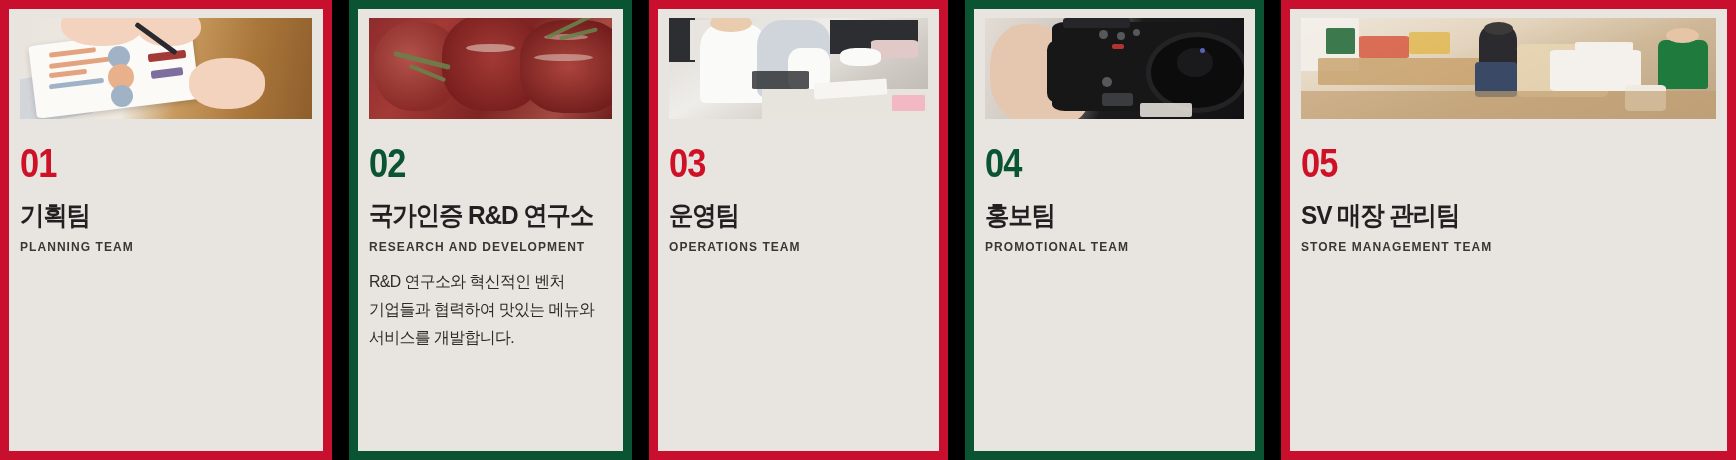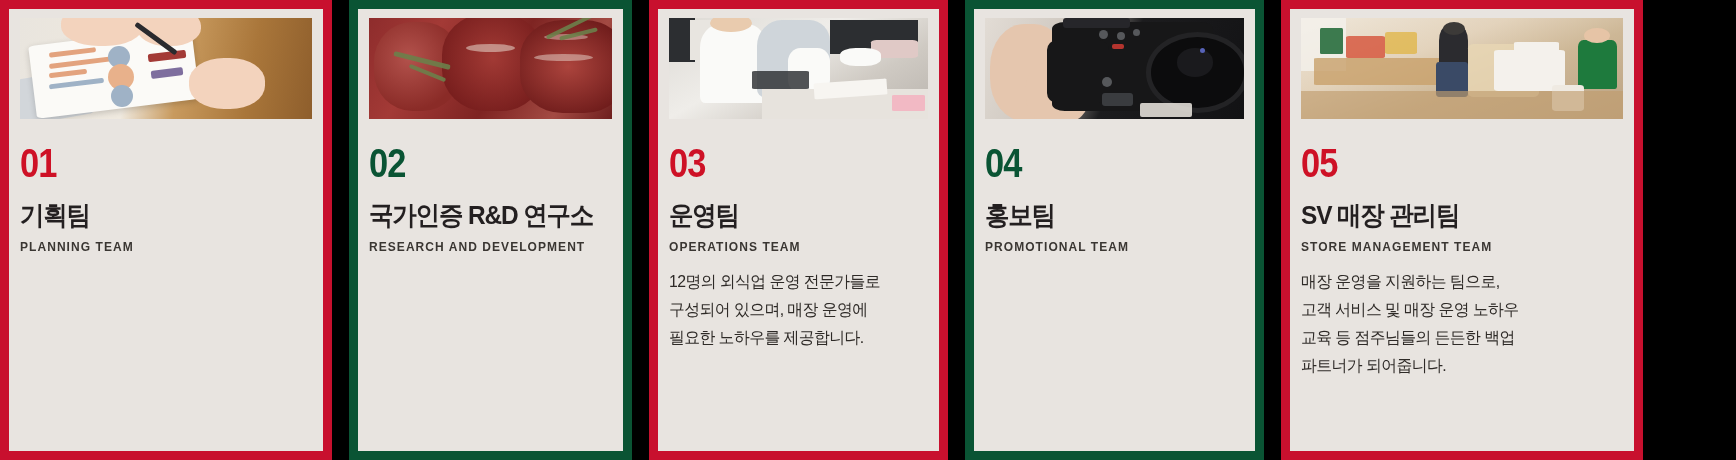--- a/index.html
+++ b/index.html
@@ -193,20 +193,25 @@
           <i class="fat" style="left:72%;top:16%;width:18%;height:6%;border-radius:50%;opacity:.45;"></i>
           <i class="herb" style="left:10%;top:40%;width:24%;height:5px;border-radius:2px;transform:rotate(14deg);"></i>
           <i class="herb" style="left:16%;top:52%;width:16%;height:4px;border-radius:2px;transform:rotate(22deg);"></i>
           <i class="herb" style="left:72%;top:6%;width:22%;height:4px;border-radius:2px;transform:rotate(-26deg);"></i>
           <i class="herb" style="left:78%;top:14%;width:16%;height:4px;border-radius:2px;transform:rotate(-14deg);"></i>
         </div>
       </div>
       <div class="num green">02</div>
       <div class="title">국가인증 R&amp;D 연구소</div>
       <div class="subtitle">RESEARCH AND DEVELOPMENT</div>
+      <div class="body">
+        <div class="ln">R&amp;D 연구소와 혁신적인 벤처</div>
+        <div class="ln">기업들과 협력하여 맛있는 메뉴와</div>
+        <div class="ln">서비스를 개발합니다.</div>
+      </div>
     </div>
   </div>
 
   <div class="gap" style="width:17px;"></div>
 
   <div class="card red" style="width:299px;">
     <div class="card-inner">
       <div class="photo">
         <div class="ph-inner sc sc3">
           <i class="dark" style="left:0;top:0;width:10%;height:44%;border-radius:0;"></i>
@@ -220,25 +225,20 @@
           <i class="shirt" style="left:66%;top:30%;width:16%;height:18%;border-radius:38%;"></i>
           <i style="left:56%;top:62%;width:28%;height:16%;background:#F7F5F1;border-radius:4%;transform:rotate(-4deg);"></i>
           <i class="dark" style="left:32%;top:52%;width:22%;height:18%;border-radius:5%;opacity:.82;"></i>
           <i class="pink" style="left:86%;top:76%;width:13%;height:16%;border-radius:6%;"></i>
           <i style="left:16%;top:-4%;width:16%;height:18%;background:#E9CBAE;border-radius:50%;"></i>
         </div>
       </div>
       <div class="num red">03</div>
       <div class="title">운영팀</div>
       <div class="subtitle">OPERATIONS TEAM</div>
-      <div class="body">
-        <div class="ln">12명의 외식업 운영 전문가들로</div>
-        <div class="ln">구성되어 있으며, 매장 운영에</div>
-        <div class="ln">필요한 노하우를 제공합니다.</div>
-      </div>
     </div>
   </div>
 
   <div class="gap" style="width:17px;"></div>
 
   <div class="card green" style="width:299px;">
     <div class="card-inner">
       <div class="photo">
         <div class="ph-inner sc sc4">
           <i class="skin" style="left:2%;top:6%;width:30%;height:96%;border-radius:44%;"></i>
@@ -259,21 +259,21 @@
         </div>
       </div>
       <div class="num green">04</div>
       <div class="title">홍보팀</div>
       <div class="subtitle">PROMOTIONAL TEAM</div>
     </div>
   </div>
 
   <div class="gap" style="width:17px;"></div>
 
-  <div class="card red" style="width:362px;">
+  <div class="card red" style="width:455px;text-align:right;">
     <div class="card-inner">
       <div class="photo">
         <div class="ph-inner sc sc5 blur">
           <i class="wh" style="left:0;top:0;width:14%;height:52%;border-radius:0;opacity:.8;"></i>
           <i style="left:6%;top:10%;width:7%;height:26%;background:#3C7A4E;border-radius:6%;"></i>
           <i style="left:14%;top:18%;width:12%;height:22%;background:#D4482F;border-radius:8%;opacity:.75;"></i>
           <i style="left:26%;top:14%;width:10%;height:22%;background:#E0B23A;border-radius:8%;opacity:.7;"></i>
           <i class="shelf" style="left:4%;top:40%;width:42%;height:26%;border-radius:3%;"></i>
           <i class="person" style="left:43%;top:8%;width:9%;height:52%;border-radius:28% 28% 6% 6%;"></i>
           <i style="left:44%;top:4%;width:7%;height:13%;background:#3C3A38;border-radius:50%;"></i>
@@ -283,22 +283,16 @@
           <i class="wh" style="left:66%;top:24%;width:14%;height:18%;border-radius:8%;"></i>
           <i class="green5" style="left:86%;top:22%;width:12%;height:48%;border-radius:14% 14% 5% 5%;"></i>
           <i style="left:88%;top:10%;width:8%;height:15%;background:#E6C4A6;border-radius:50%;"></i>
           <i style="left:78%;top:66%;width:10%;height:26%;background:#EFEAE2;border-radius:12%;"></i>
           <i style="left:0;top:72%;width:100%;height:30%;background:#C09C6E;opacity:.65;border-radius:0;"></i>
         </div>
       </div>
       <div class="num red">05</div>
       <div class="title">SV 매장 관리팀</div>
       <div class="subtitle">STORE MANAGEMENT TEAM</div>
-      <div class="body">
-        <div class="ln">매장 운영을 지원하는 팀으로,</div>
-        <div class="ln">고객 서비스 및 매장 운영 노하우</div>
-        <div class="ln">교육 등 점주님들의 든든한 백업</div>
-        <div class="ln">파트너가 되어줍니다.</div>
-      </div>
     </div>
   </div>
 
 </div>
 
 </body></html>

